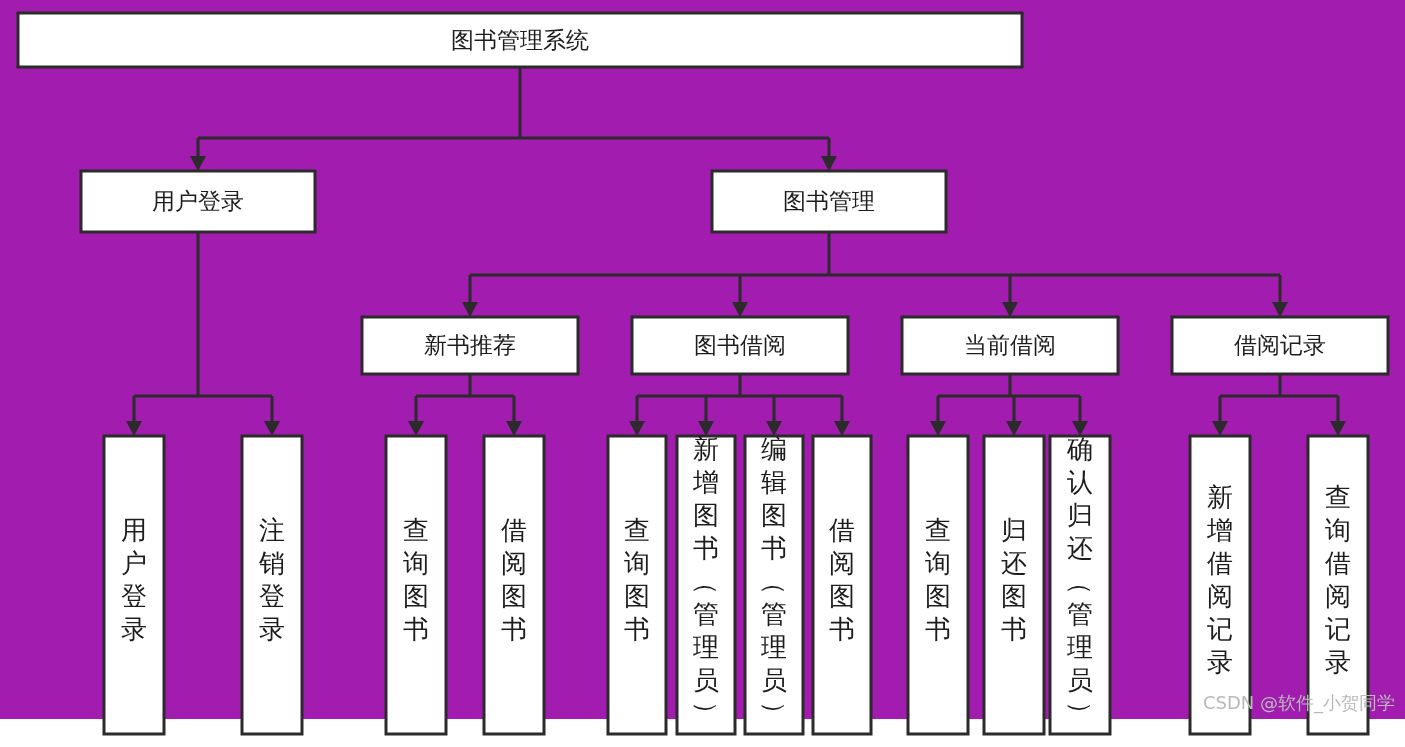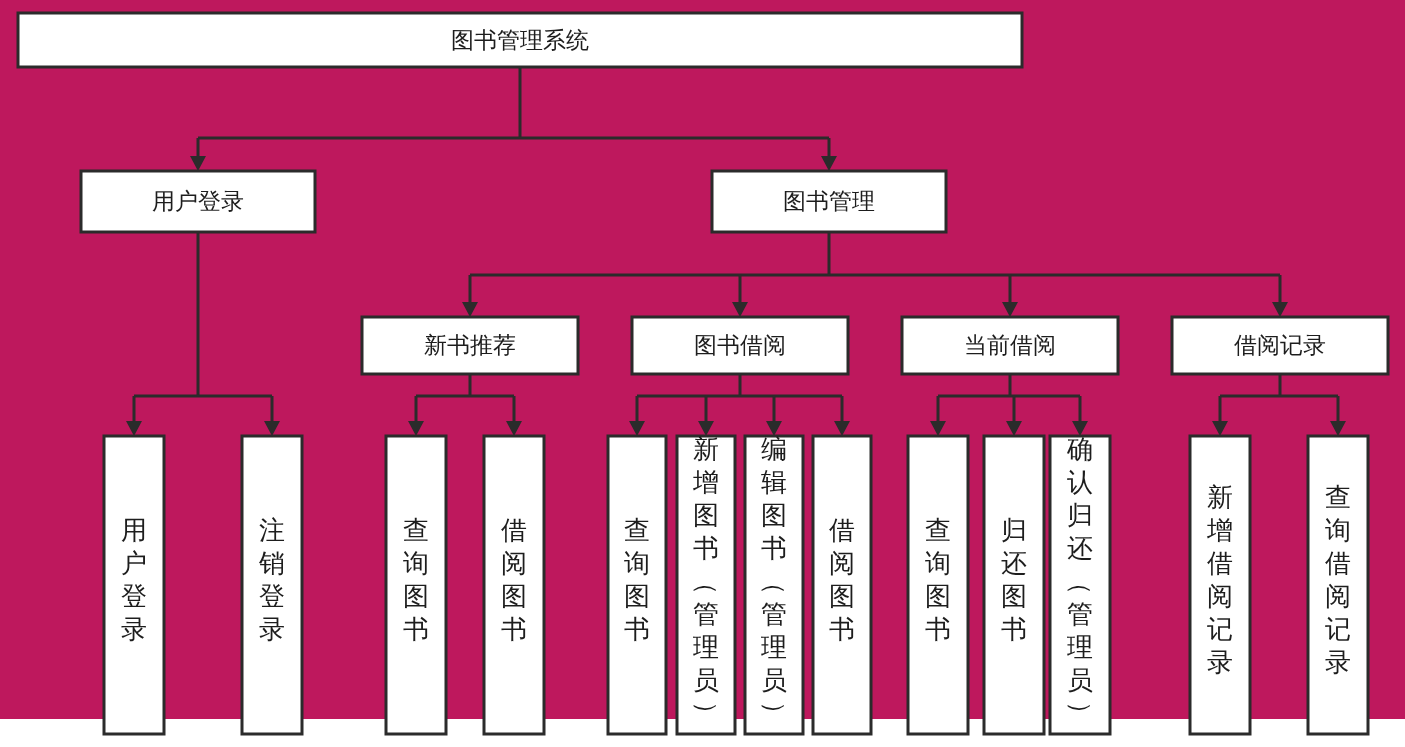--- a/index.html
+++ b/index.html
@@ -10,21 +10,21 @@
   body {
     width: 1405px;
     height: 747px;
     overflow: hidden;
     font-family: "DejaVu Sans", "Liberation Sans", sans-serif;
   }
   #diagram-root {
     position: relative;
     width: 1405px;
     height: 719px;
-    background: #be185d;
+    background: #a21caf;
   }
   svg#flow {
     position: absolute;
     left: 0;
     top: 0;
     width: 1405px;
     height: 747px;
     display: block;
   }
   .node-rect {
@@ -287,13 +287,14 @@
             <text x="1338" y="539" text-anchor="middle" font-size="26" font-family="&quot;DejaVu Sans&quot;, &quot;Liberation Sans&quot;, sans-serif" fill="#1d1d1d">询</text>
             <text x="1338" y="572" text-anchor="middle" font-size="26" font-family="&quot;DejaVu Sans&quot;, &quot;Liberation Sans&quot;, sans-serif" fill="#1d1d1d">借</text>
             <text x="1338" y="605" text-anchor="middle" font-size="26" font-family="&quot;DejaVu Sans&quot;, &quot;Liberation Sans&quot;, sans-serif" fill="#1d1d1d">阅</text>
             <text x="1338" y="638" text-anchor="middle" font-size="26" font-family="&quot;DejaVu Sans&quot;, &quot;Liberation Sans&quot;, sans-serif" fill="#1d1d1d">记</text>
             <text x="1338" y="671" text-anchor="middle" font-size="26" font-family="&quot;DejaVu Sans&quot;, &quot;Liberation Sans&quot;, sans-serif" fill="#1d1d1d">录</text>
           </g>
         </g>
       </g>
   </svg>
 
+  <div class="watermark-text">CSDN @软件_小贺同学</div>
 </div>
 
 </body></html>

